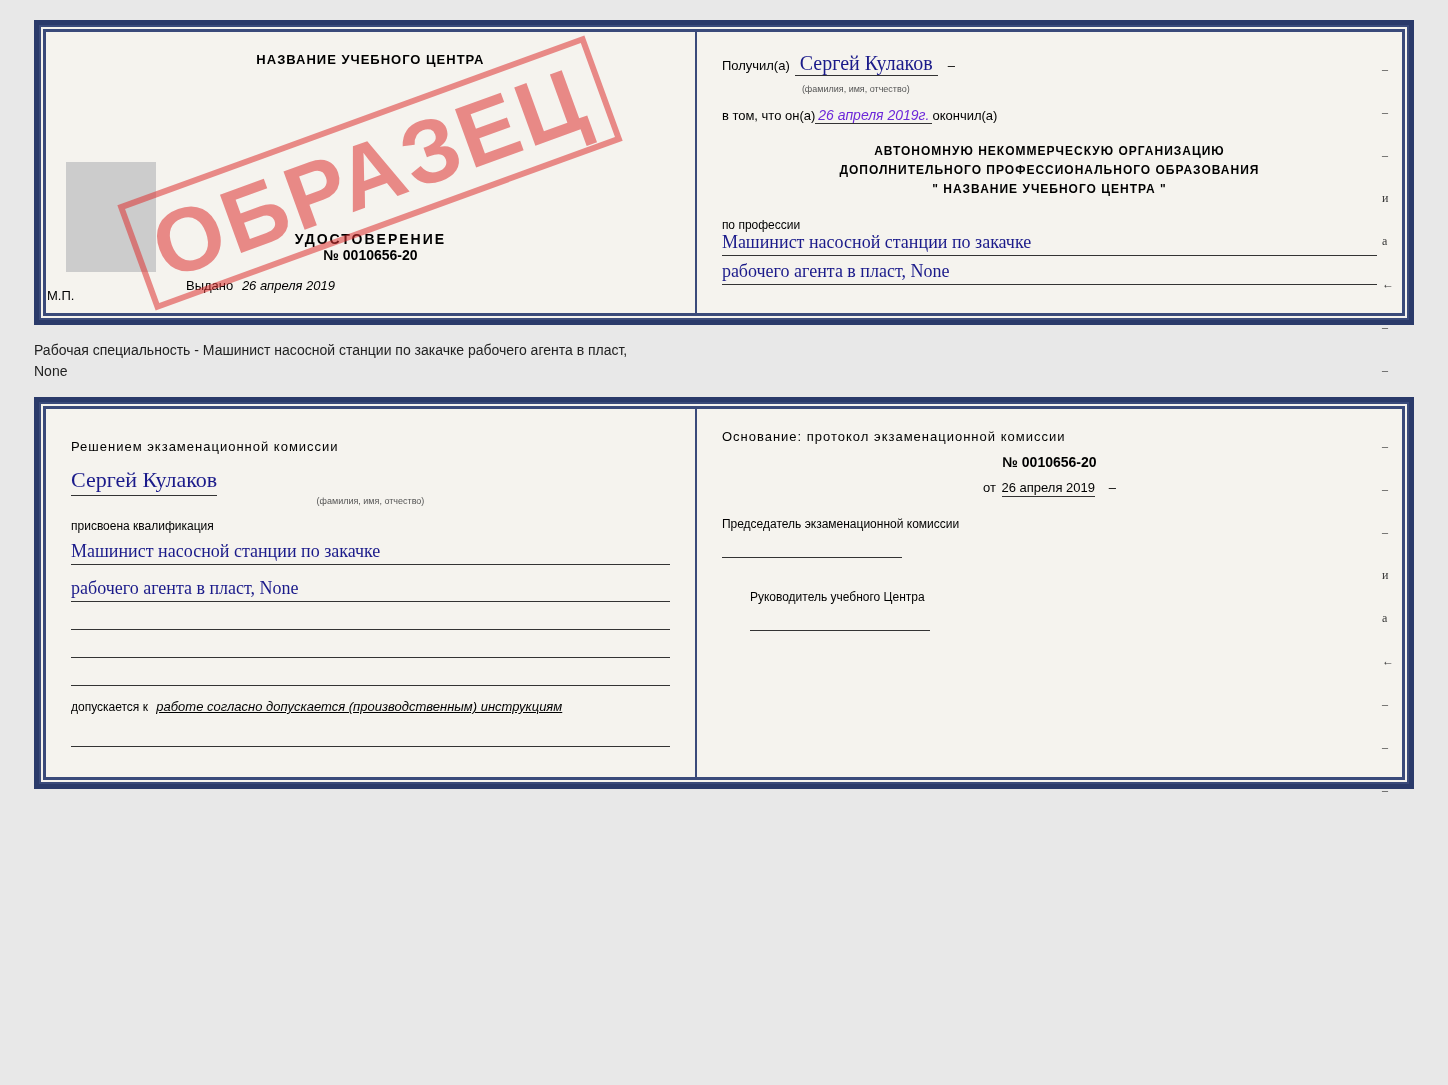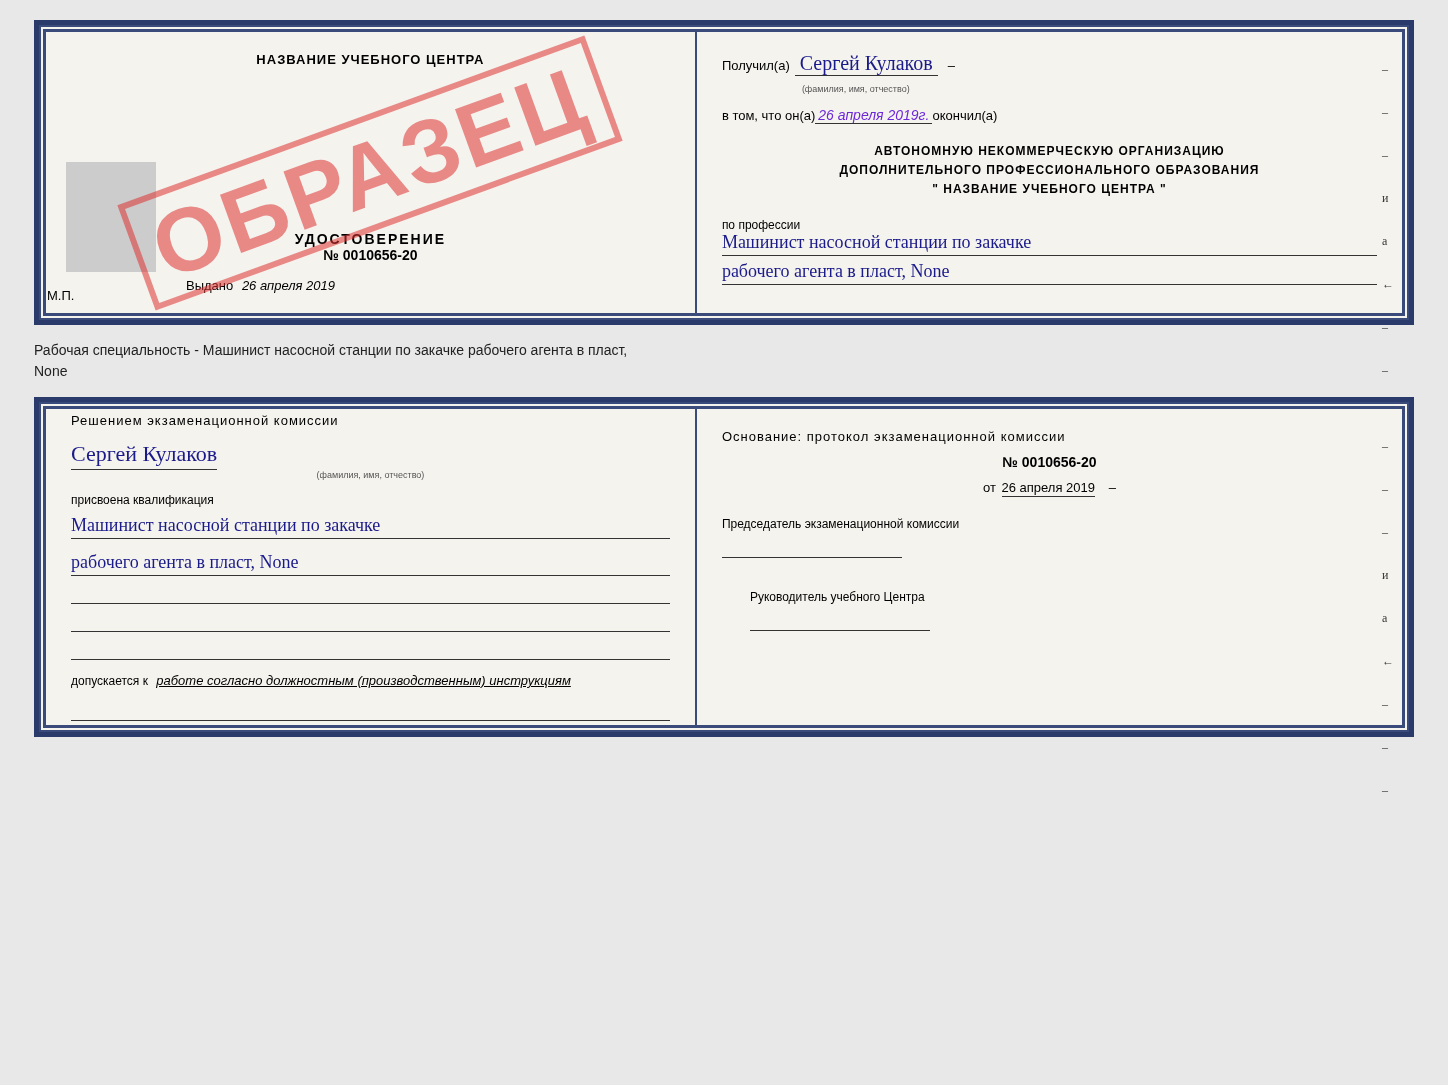--- a/index.html
+++ b/index.html
@@ -194,21 +194,21 @@
       display: flex;
       width: 100%;
       border: 3px solid #3a4a7a;
       background: #f5f3ee;
       position: relative;
     }
 
     .bottom-left {
       width: 48%;
       border-right: 2px solid #3a4a7a;
-      padding: 4px 25px;
+      padding: 30px 25px;
       display: flex;
       flex-direction: column;
       gap: 8px;
     }
 
     .bottom-right {
       width: 52%;
       padding: 20px 25px;
       display: flex;
       flex-direction: column;
@@ -426,21 +426,21 @@
 
           <span class="handwritten-qualification">Машинист насосной станции по закачке</span>
           <span class="handwritten-qualification" style="margin-top: 5px;">рабочего агента в пласт, None</span>
 
           <div class="underline-block"></div>
           <div class="underline-block"></div>
           <div class="underline-block"></div>
 
           <div class="allowed-line" style="margin-top: 5px;">
             <span>допускается к</span>
-            <span class="italic-underline" style="margin-left: 5px;">работе согласно должностным (производственным) инструкциям</span>
+            <span class="italic-underline" style="margin-left: 5px;">работе согласно допускается (производственным) инструкциям</span>
           </div>
 
           <div class="underline-block" style="margin-top: 5px;"></div>
         </div>
 
         <div class="bottom-right">
 
           <div class="right-side-dashes-bottom">
             <span>–</span>
             <span>–</span>

